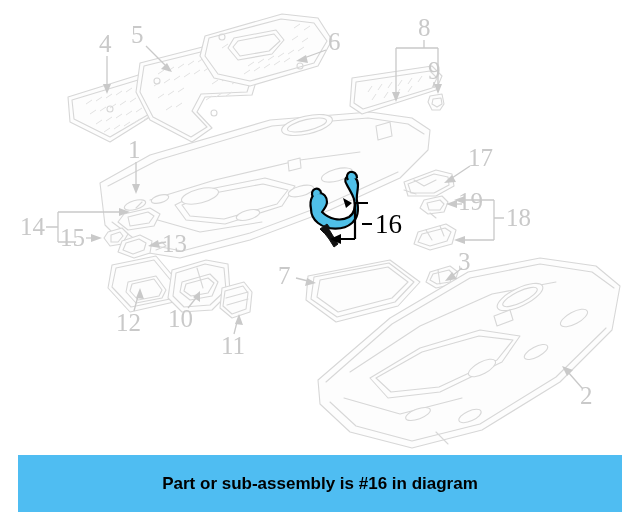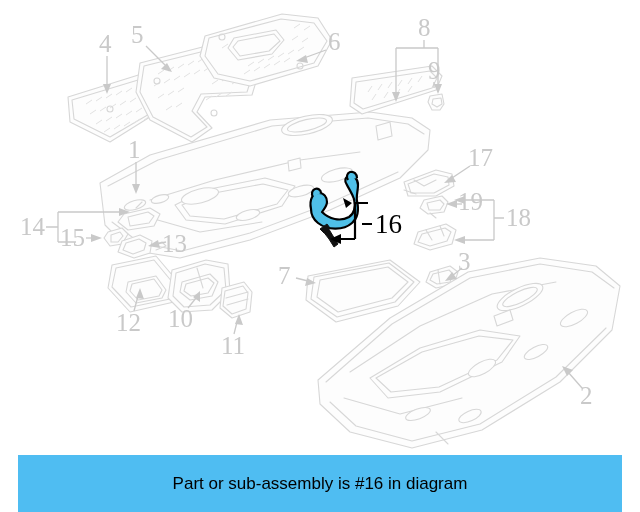--- a/index.html
+++ b/index.html
@@ -33,20 +33,21 @@
     left: 18px;
     top: 455px;
     width: 604px;
     height: 57px;
     background: #4fbdf2;
     display: flex;
     flex-direction: row;
     align-items: center;
     justify-content: center;
     box-sizing: border-box;
+    font-weight: bold;
   }
   .banner-line {
     color: #000000;
     font-family: "Liberation Sans", sans-serif;
     font-size: 17px;
     line-height: 21px;
     letter-spacing: 0px;
     white-space: nowrap;
   }
   .callout-num {

